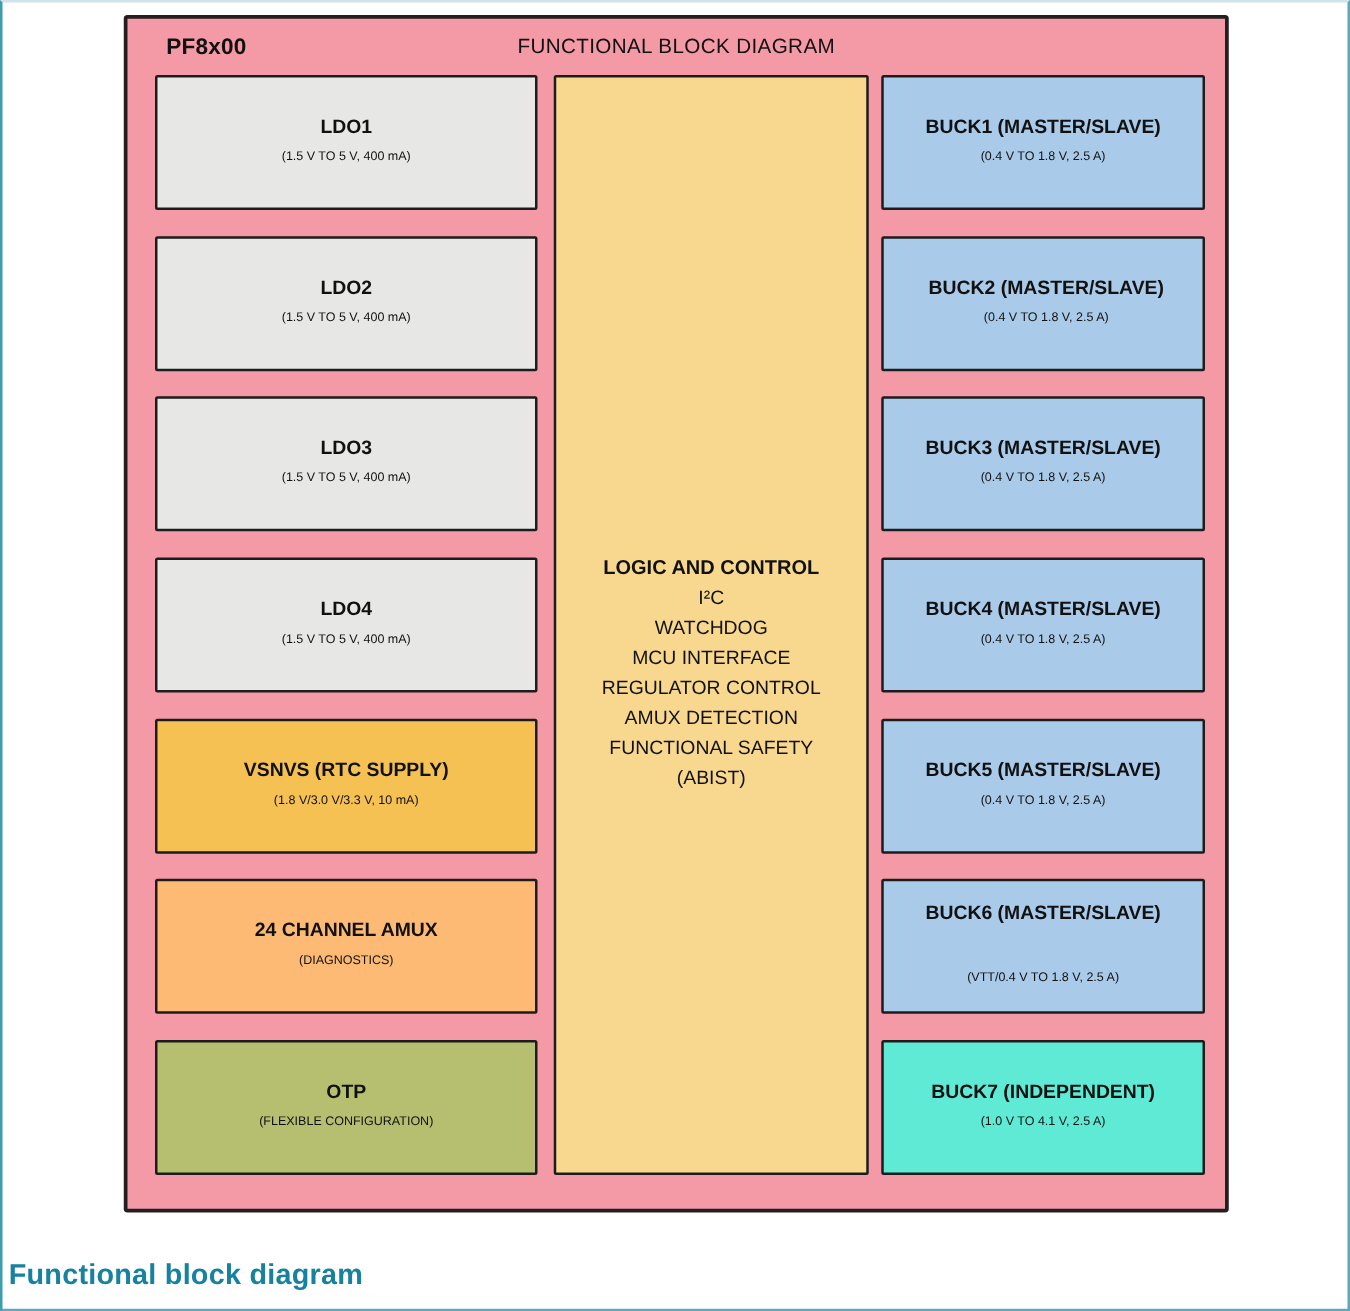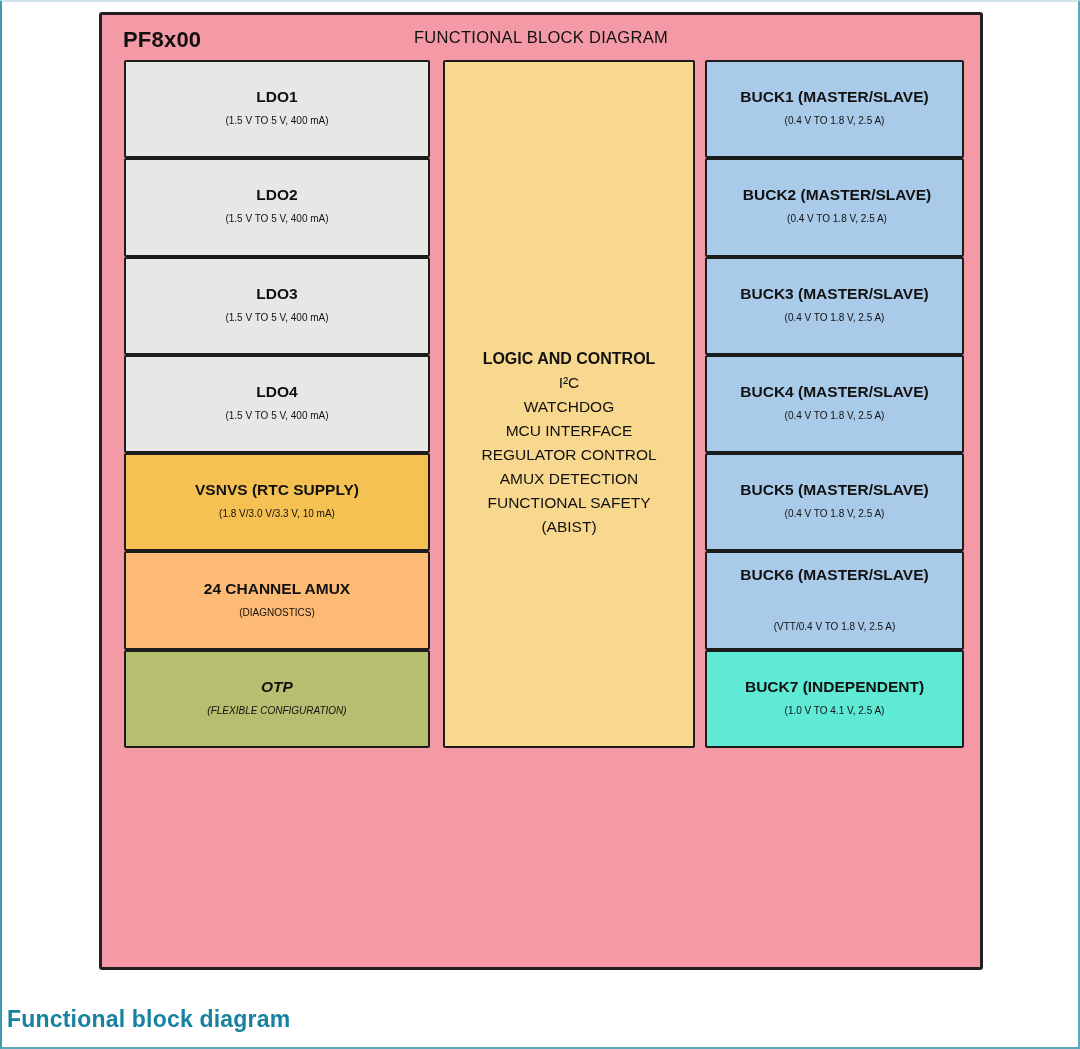--- a/index.html
+++ b/index.html
@@ -25,42 +25,42 @@
     top: 10px;
     width: 884px;
     height: 958px;
     box-sizing: border-box;
     background: #f499a6;
     border: 3px solid #231f20;
     border-radius: 3px;
   }
   .panel-title-left {
     position: absolute;
-    left: 21px;
+    left: 31px;
     top: 12px;
-    font-size: 22px;
+    font-size: 18px;
     font-weight: bold;
     color: #111111;
     letter-spacing: 0.2px;
   }
   .panel-title-center {
     position: absolute;
     left: 0;
     right: 0;
     top: 13px;
     text-align: center;
     font-size: 16.5px;
     font-weight: normal;
     color: #111111;
     letter-spacing: 0.3px;
   }
   .col {
     position: absolute;
     top: 45px;
-    height: 688px;
+    height: 880px;
   }
   .col-left {
     left: 22px;
     width: 306px;
     display: flex;
     flex-direction: column;
     justify-content: space-between;
   }
   .col-right {
     left: 603px;
@@ -157,21 +157,21 @@
           <div class="block-sub">(1.5 V TO 5 V, 400 mA)</div>
         </div>
         <div class="block" style="background: rgb(246, 193, 83);">
           <div class="block-title">VSNVS (RTC SUPPLY)</div>
           <div class="block-sub">(1.8 V/3.0 V/3.3 V, 10 mA)</div>
         </div>
         <div class="block" style="background: #fdba74;">
           <div class="block-title">24 CHANNEL AMUX</div>
           <div class="block-sub">(DIAGNOSTICS)</div>
         </div>
-        <div class="block" style="background: rgb(182, 191, 111); font-style: italic;">
+        <div class="block" style="background: rgb(182, 191, 111);">
           <div class="block-title">OTP</div>
           <div class="block-sub">(FLEXIBLE CONFIGURATION)</div>
         </div>
       </div>
 
     <div class="col col-center" id="col-center">
       <div class="center-title">LOGIC AND CONTROL</div>
       <div id="center-lines">
           <div class="center-line">I²C</div>
           <div class="center-line">WATCHDOG</div>

